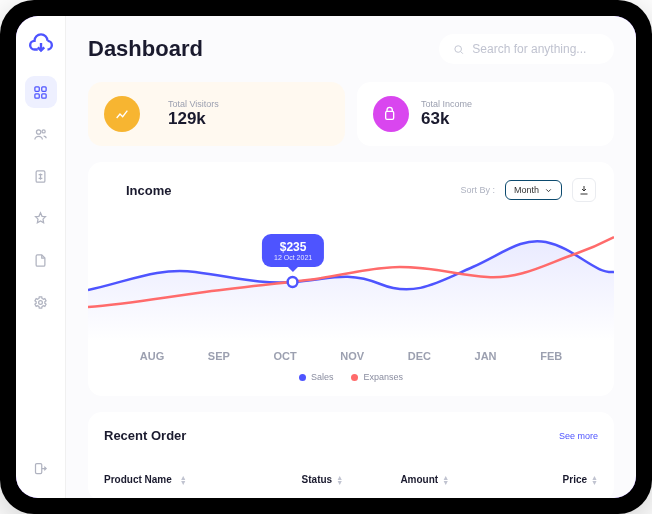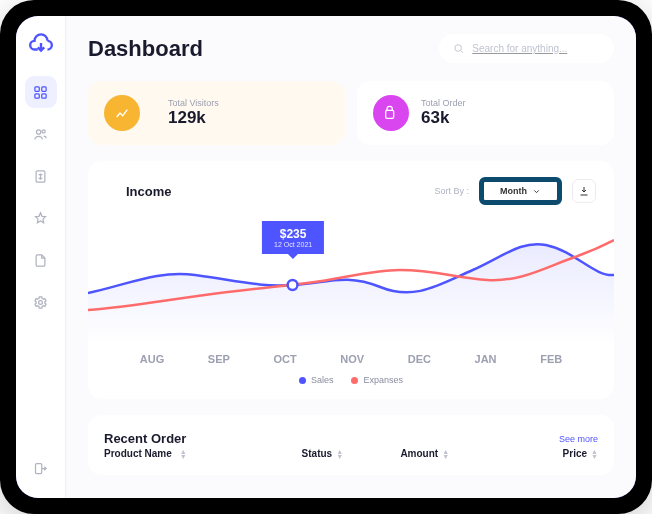--- a/index.html
+++ b/index.html
@@ -10,56 +10,56 @@
 .logo { width: 26px; height: 26px; display: flex; align-items: center; justify-content: center; }
 .nav-icons { display: flex; flex-direction: column; gap: 10px; margin-top: 6px; }
 .nav-icon { width: 32px; height: 32px; border-radius: 9px; display: flex; align-items: center; justify-content: center; cursor: pointer; color: #b0b3c0; }
 .nav-icon.active { background: #eef0ff; color: #4e54ff; }
 .nav-icon svg { width: 15px; height: 15px; }
 .logout-icon { position: absolute; bottom: 14px; width: 32px; height: 32px; display: flex; align-items: center; justify-content: center; color: #b0b3c0; cursor: pointer; }
 .main { flex: 1; background: #fbfbfd; overflow-y: auto; padding: 18px 22px; }
 .header-row { display: flex; justify-content: space-between; align-items: center; margin-bottom: 18px; }
 .page-title { font-size: 22px; font-weight: 800; color: #1a1a2e; }
 .search-box { background: #fff; border-radius: 20px; padding: 8px 14px; display: flex; align-items: center; gap: 8px; width: 175px; color: #c0c3d0; }
-.search-box input { border: none; outline: none; font-size: 10px; color: #999; background: transparent; width: 100%; text-decoration: underline; }
+.search-box input { border: none; outline: none; font-size: 12px; color: #999; background: transparent; width: 100%; }
 .search-box input::placeholder { color: #c0c3d0; }
 .stats-row { display: flex; gap: 12px; margin-bottom: 16px; }
 .stat-card { flex: 1; border-radius: 14px; padding: 14px 16px; display: flex; align-items: center; gap: 12px; }
 .stat-card.sales { background: #f5f4ff; }
 .stat-card.visitors { background: #fff9f0; gap: 28px; }
 .stat-card.orders { background: #fff; }
 .stat-icon { width: 36px; height: 36px; border-radius: 50%; display: flex; align-items: center; justify-content: center; color: #fff; }
 .stat-icon.sales-icon { background: #4e54ff; }
 .stat-icon.visitors-icon { background: #f7b531; }
 .stat-icon.orders-icon { background: #d946ef; }
 .stat-icon svg { width: 16px; height: 16px; }
 .stat-info { display: flex; flex-direction: column; }
 .stat-label { font-size: 9px; color: #9ca0b0; font-weight: 500; }
 .stat-value { font-size: 17px; font-weight: 800; color: #1a1a2e; }
 .chart-card { background: #fff; border-radius: 14px; padding: 16px 0 14px 0; margin-bottom: 16px; }
 .chart-header { display: flex; justify-content: space-between; align-items: center; padding: 0 18px 10px 18px; }
 .chart-title { font-size: 13px; font-weight: 800; color: #1a1a2e; padding-left: 20px; }
 .chart-controls { display: flex; align-items: center; gap: 10px; font-size: 9px; }
 .sort-label { color: #aeb2c0; }
-.month-select { background: #fff; border: 5px solid #0c4a6e; border-radius: 6px; padding: 4px 16px; display: flex; align-items: center; gap: 5px; color: #333; font-weight: 700; cursor: pointer; }
+.month-select { background: #fff; border: 1px solid #0c4a6e; border-radius: 6px; padding: 4px 8px; display: flex; align-items: center; gap: 5px; color: #333; font-weight: 400; cursor: pointer; }
 .download-btn { width: 24px; height: 24px; border: 1px solid #eaecf0; border-radius: 6px; display: flex; align-items: center; justify-content: center; cursor: pointer; color: #333; }
 .chart-area { position: relative; height: 130px; }
 .chart-svg { width: 100%; height: 100%; display: block; }
-.tooltip { position: absolute; left: 39%; top: 6px; transform: translateX(-50%); background: #4e54ff; color: #fff; border-radius: 0; padding: 6px 12px; text-align: center; font-size: 9px; }
+.tooltip { position: absolute; left: 39%; top: 22px; transform: translateX(-50%); background: #4e54ff; color: #fff; border-radius: 9px; padding: 6px 12px; text-align: center; font-size: 9px; }
 .tooltip .tip-value { font-size: 12px; font-weight: 700; }
 .tooltip .tip-date { font-size: 7px; opacity: 0.85; }
 .tooltip::after { content: ''; position: absolute; bottom: -5px; left: 50%; transform: translateX(-50%); border: 5px solid transparent; border-top-color: #4e54ff; border-bottom: none; }
 .chart-xaxis { display: flex; justify-content: space-around; padding: 8px 30px 0 30px; font-size: 11px; color: #9ca0b0; font-weight: 600; }
 .legend { display: flex; justify-content: center; gap: 18px; margin-top: 10px; font-size: 9px; color: #8a8da0; }
 .legend-item { display: flex; align-items: center; gap: 5px; }
 .legend-dot { width: 7px; height: 7px; border-radius: 50%; }
 .legend-dot.sales-dot { background: #4e54ff; }
 .legend-dot.exp-dot { background: #ff6b6b; }
 .orders-card { background: #fff; border-radius: 14px; padding: 16px; }
-.orders-header { display: flex; justify-content: space-between; align-items: center; margin-bottom: 2px; }
+.orders-header { display: flex; justify-content: space-between; align-items: center; margin-bottom: 31px; }
 .orders-title { font-size: 13px; font-weight: 800; color: #1a1a2e; }
 .see-more { font-size: 9px; color: #4e54ff; cursor: pointer; font-weight: 400; }
 .orders-cols { display: flex; font-size: 10px; font-weight: 700; color: #1a1a2e; }
 .col-name { flex: 2; display: flex; align-items: center; gap: 8px; }
 .col { flex: 1; display: flex; align-items: center; gap: 4px; }
 .col-price { justify-content: flex-end; }
 .sort-arrows { color: #c0c3d0; font-size: 7px; line-height: 5px; }
 </style>
 </head>
 <body>
@@ -150,21 +150,21 @@
       </div>
     </div>
     <div class="stat-card orders">
       <div class="stat-icon orders-icon">
         <svg viewBox="0 0 24 24" fill="none" stroke="currentColor" stroke-width="2">
                 <path d="M6 8V6a4 4 0 0 1 8 0v2"></path>
                 <rect x="4" y="8" width="12" height="12" rx="2"></rect>
               </svg>
       </div>
       <div class="stat-info">
-        <span class="stat-label">Total Order</span>
+        <span class="stat-label">Total Income</span>
         <span class="stat-value">63k</span>
       </div>
     </div>
   </div>
 
   <div class="chart-card">
     <div class="chart-header">
       <div class="chart-title">Income</div>
       <div class="chart-controls">
         <span class="sort-label">Sort By :</span>

